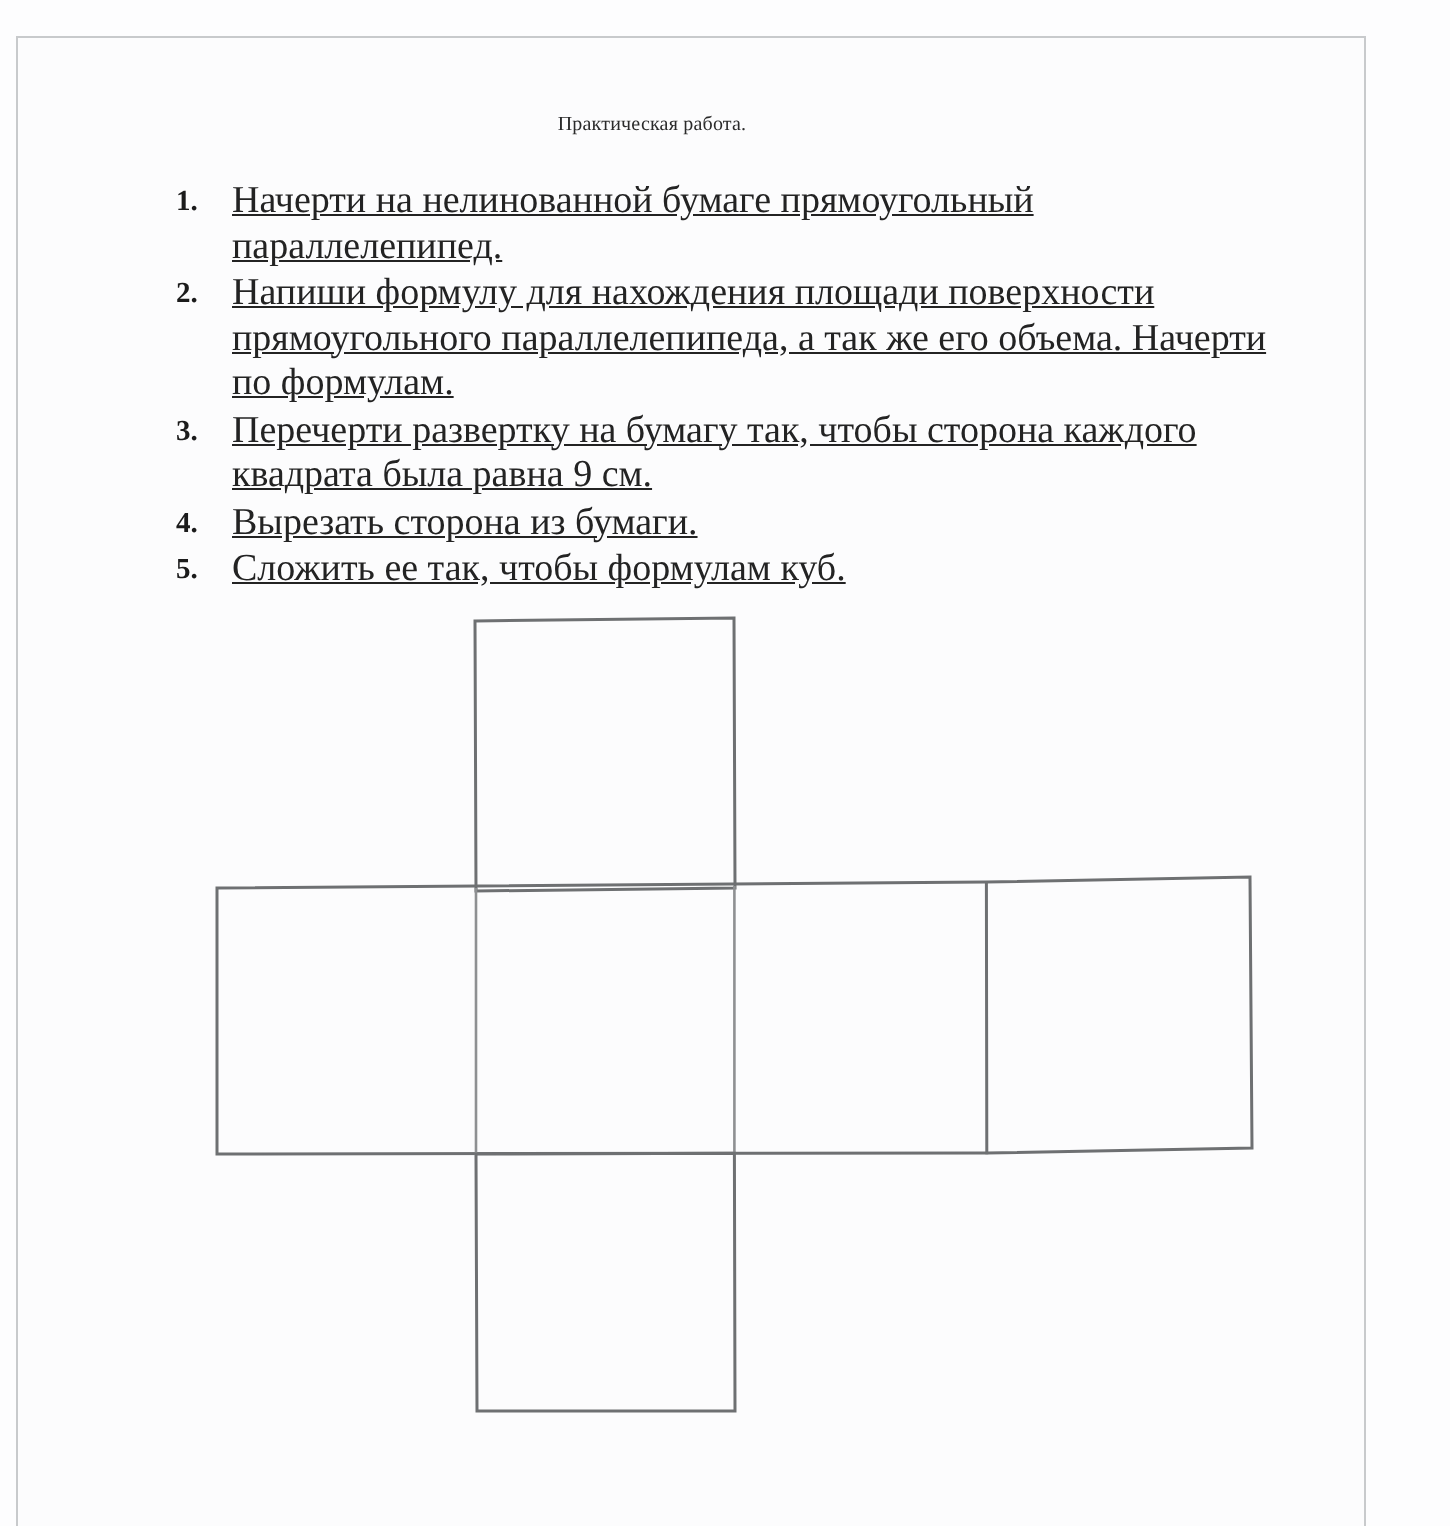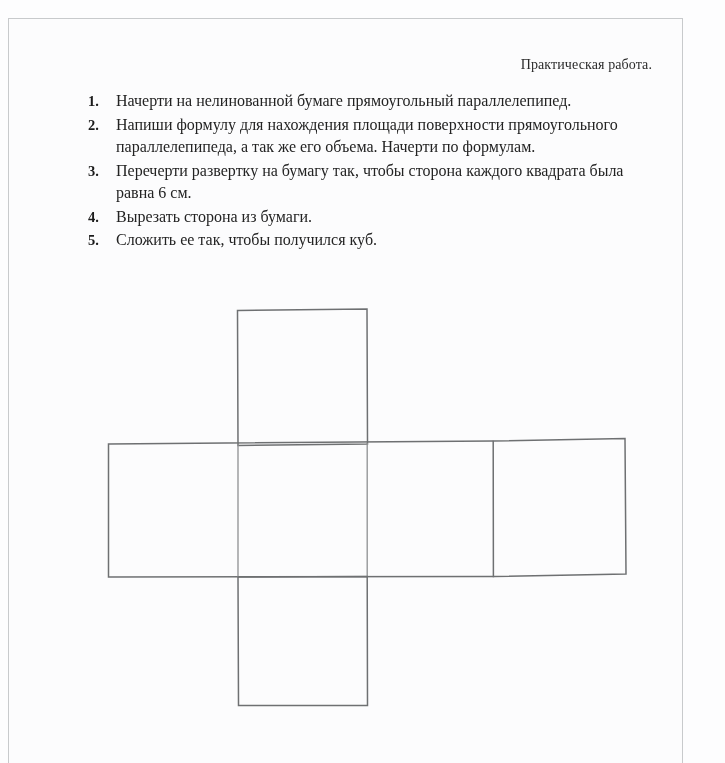--- a/index.html
+++ b/index.html
@@ -28,22 +28,22 @@
     border-bottom: none;
     box-sizing: border-box;
     background: #fcfcfd;
   }
 
   #worksheet-title {
     position: absolute;
     left: 0;
     top: 57px;
     width: 652px;
-    text-align: right;
-    font-size: 14px;
+    text-align: center;
+    font-size: 10px;
     letter-spacing: 0.1px;
     color: #2b2b2b;
   }
 
   #task-list {
     position: absolute;
     left: 88px;
     top: 90px;
     width: 560px;
   }
@@ -55,24 +55,25 @@
   }
   .task-num {
     flex: 0 0 28px;
     font-weight: bold;
     font-size: 14.5px;
     line-height: 22.5px;
     color: #1b1b1b;
   }
   .task-text {
     flex: 1 1 auto;
-    font-size: 16px;
+    font-size: 19px;
     line-height: 22.5px;
     color: #232323;
     text-align: left;
+    text-decoration: underline;
   }
 
   
   #cube-net {
     position: absolute;
     left: 0;
     top: 0;
     width: 725px;
     height: 763px;
     pointer-events: none;
@@ -106,31 +107,31 @@
       <div class="task-text">Начерти на нелинованной бумаге прямоугольный параллелепипед.</div>
     </div>
 
     <div class="task-item">
       <div class="task-num">2.</div>
       <div class="task-text">Напиши формулу для нахождения площади поверхности прямоугольного параллелепипеда, а так же его объема. Начерти по формулам.</div>
     </div>
 
     <div class="task-item">
       <div class="task-num">3.</div>
-      <div class="task-text">Перечерти развертку на бумагу так, чтобы сторона каждого квадрата была равна 6 см.</div>
+      <div class="task-text">Перечерти развертку на бумагу так, чтобы сторона каждого квадрата была равна 9 см.</div>
     </div>
 
     <div class="task-item">
       <div class="task-num">4.</div>
       <div class="task-text">Вырезать сторона из бумаги.</div>
     </div>
 
     <div class="task-item">
       <div class="task-num">5.</div>
-      <div class="task-text">Сложить ее так, чтобы получился куб.</div>
+      <div class="task-text">Сложить ее так, чтобы формулам куб.</div>
     </div>
 
   </div>
 
   <svg id="cube-net" viewBox="0 0 725 763">
 
     <polygon points="237.5,310.5 367,309 367.5,444 238,445.5"></polygon>
 
     <polygon points="108.5,444 493,441 625,438.5 626,574 493.5,576.5 108.5,577"></polygon>
 

